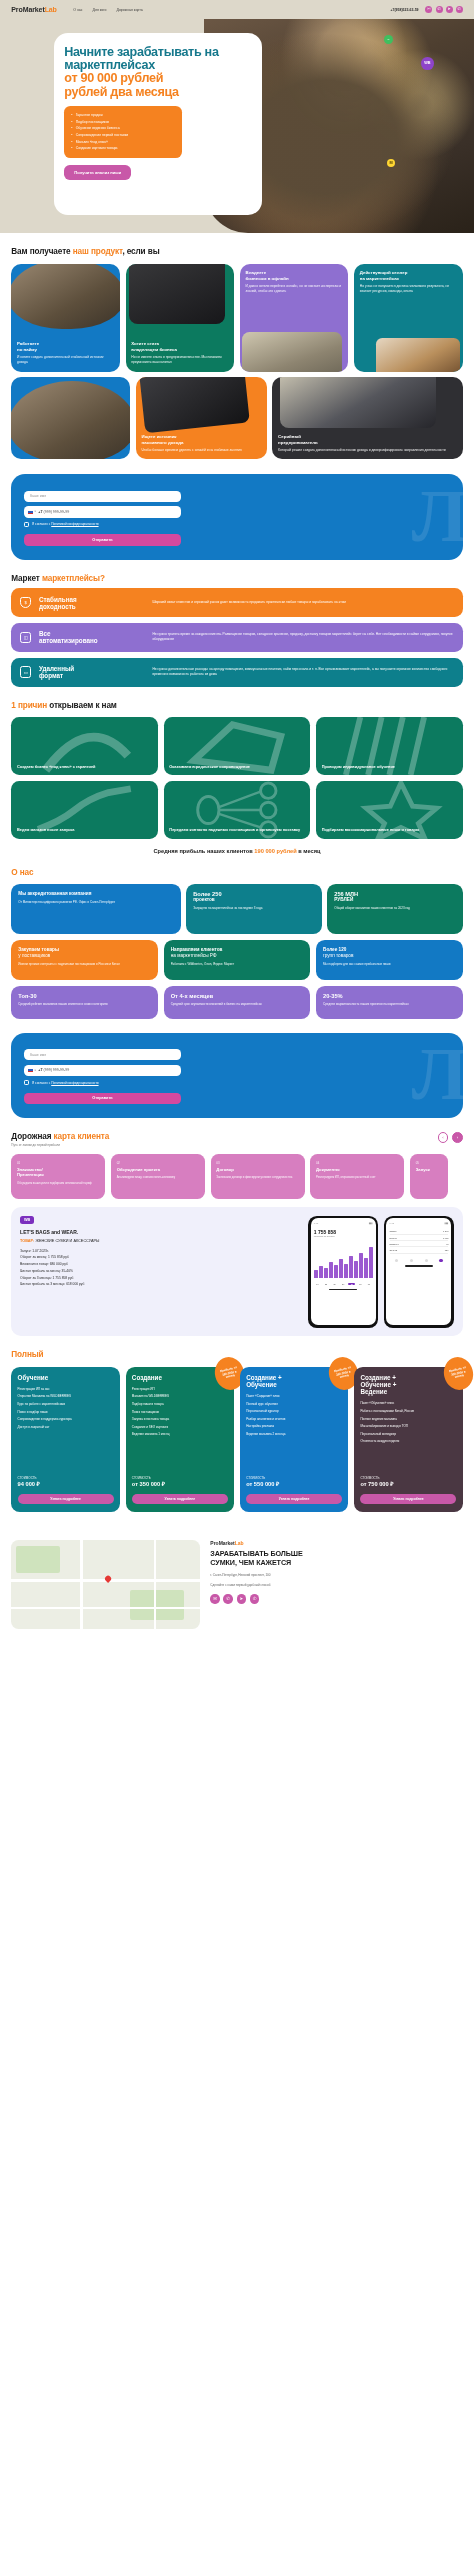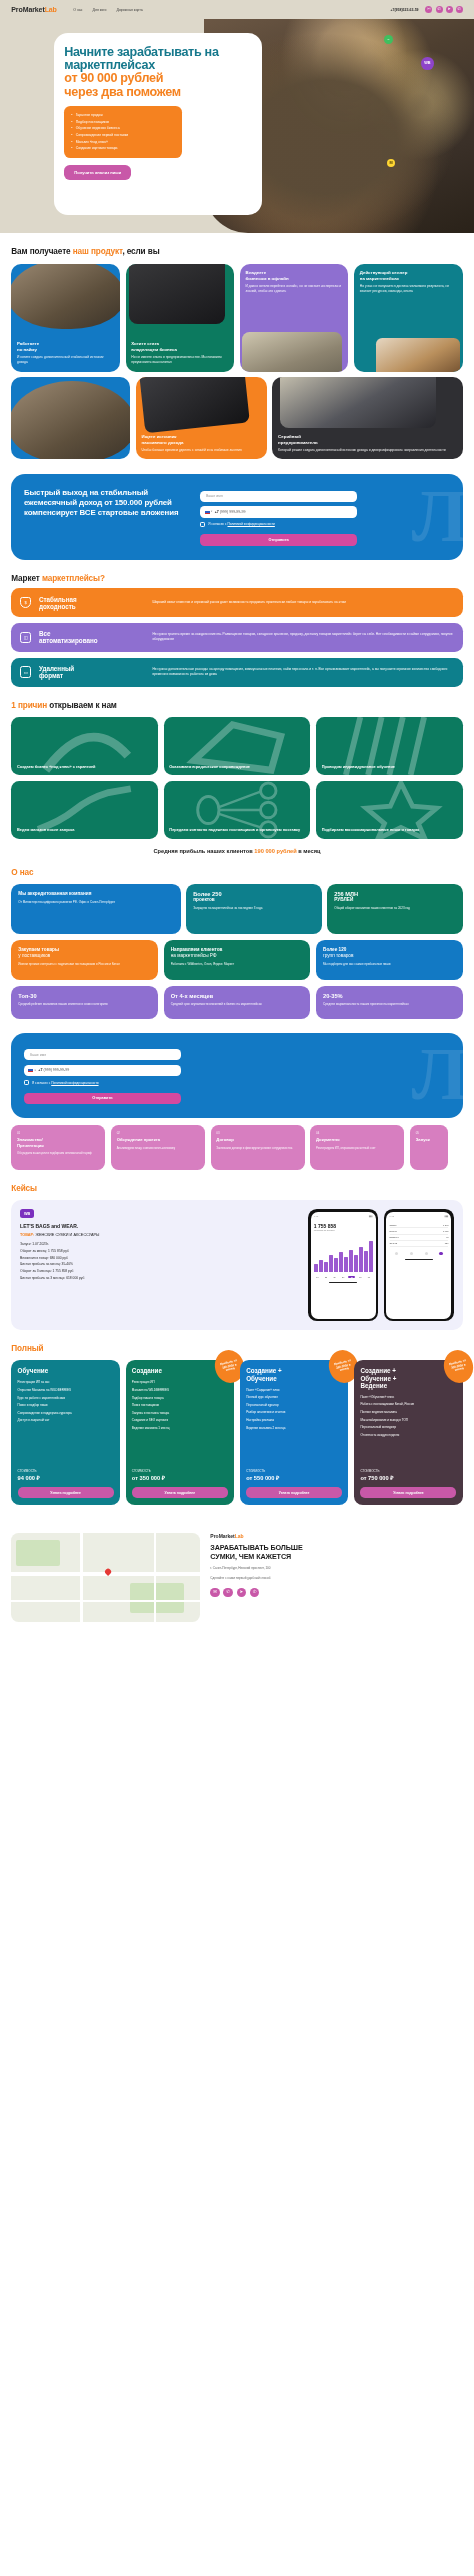--- a/index.html
+++ b/index.html
@@ -300,21 +300,21 @@
     <div class="badge-wb">WB</div>
     <div class="badge-y">Я</div>
     <div class="badge-m">M</div>
 
     <div class="hero-card">
       <div class="hero-h1">
         <span>Начните</span>
         <span>зарабатывать на</span>
         <span>маркетплейсах</span>
         <span class="or">от 90 000 рублей</span>
-        <span class="or">через два поможем</span>
+        <span class="or">рублей два месяца</span>
       </div>
       <ul class="hero-list">
         <li>Гарантия продаж</li>
         <li>Подбор поставщиков</li>
         <li>Обучение ведению бизнеса</li>
         <li>Сопровождение первой поставки</li>
         <li>Магазин «под ключ»</li>
         <li>Создание карточек товара</li>
       </ul>
       <button class="btn-pink">Получить анализ ниши</button>
@@ -379,21 +379,20 @@
           <div class="fit-h" style="white-space: pre-line;">Серийный
 предприниматель</div>
           <div class="fit-p">Который решил создать дополнительный источник дохода и диверсифицировать направления деятельности</div>
         </div>
       </div>
     </div>
   </div>
 
   <div class="formblock">
     <div class="mono">Л</div>
-    <div class="form-h">Быстрый выход на стабильный ежемесячный доход от 150.000 рублей компенсирует ВСЕ стартовые вложения</div>
     <div class="form-col">
       <input class="inp" placeholder="Ваше имя" style="">
       <div class="phonerow">
         <span class="flag"></span>
         <span class="caret">▾</span>
         <span class="phtxt">
           <b>+7</b>
           <span>(999) 999-99-99</span>
         </span>
       </div>
@@ -548,20 +547,32 @@
       <div class="chkrow">
         <span class="chk"></span>
         <span class="chktxt">
           <span>Я согласен с </span><u>Политикой конфиденциальности</u>
         </span>
       </div>
       <button class="btn-submit">Отправить</button>
     </div>
   </div>
 
+  <div class="rmhead">
+    <div>
+      <div class="sect-title">
+        <span>Дорожная </span><span class="or">карта клиента</span>
+      </div>
+      <div class="rmsub">Путь от заявки до первой прибыли</div>
+    </div>
+    <div class="arrows">
+      <div class="arrow">‹</div>
+      <div class="arrow active">›</div>
+    </div>
+  </div>
   <div class="rmrow">
     <div class="rmcard">
       <div class="rmn">01</div>
       <div class="rmt" style="white-space: pre-line;">Знакомство/
 Презентация</div>
       <div class="rmp">Обсуждаем ваши цели и подбираем оптимальный тариф</div>
     </div>
     <div class="rmcard">
       <div class="rmn">02</div>
       <div class="rmt">Обсуждение проекта</div>
@@ -576,23 +587,20 @@
       <div class="rmn">04</div>
       <div class="rmt">Документы</div>
       <div class="rmp">Регистрируем ИП, открываем расчетный счет</div>
     </div>
     <div class="rmcard cut">
       <div class="rmn">05</div>
       <div class="rmt">Запуск</div>
     </div>
   </div>
 
-  <div class="sect">
-    <div class="sect-title or-all">Кейсы</div>
-  </div>
   <div class="casebox">
     <div style="width:189px;">
       <div class="wb-logo">WB</div>
       <div class="case-h">LET'S BAGS and WEAR.</div>
       <div class="case-sub">
         <span class="or">ТОВАР:</span><span> ЖЕНСКИЕ СУМКИ И АКСЕССУАРЫ</span>
       </div>
       <ul class="case-list">
         <li>Запуск: 1.07.2023г.</li>
         <li>Оборот за месяц: 1 755 858 руб</li>

